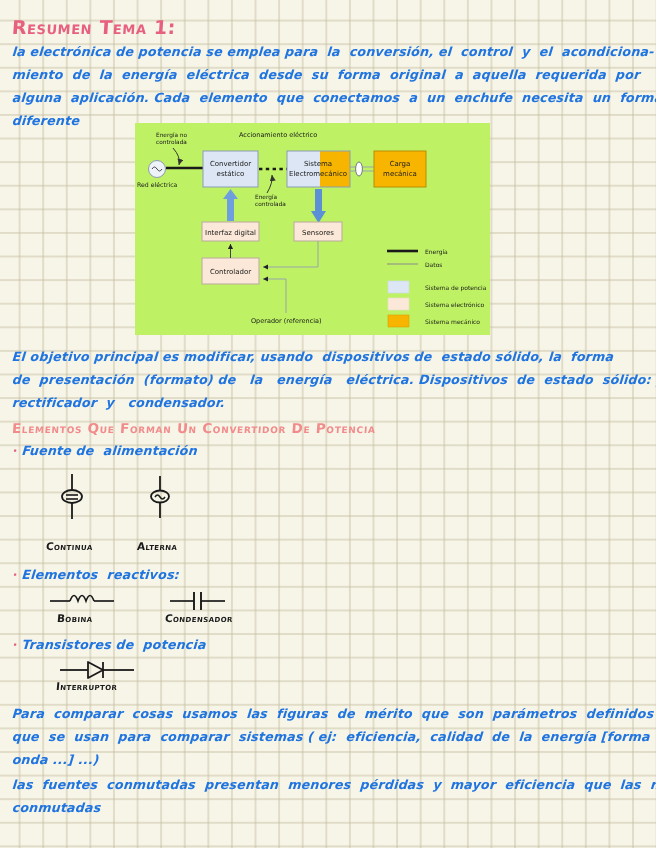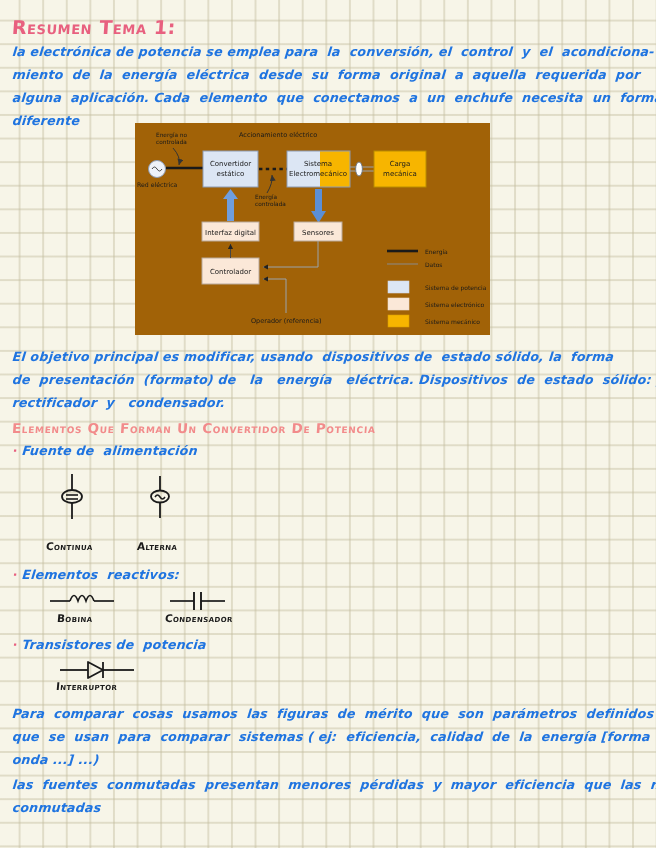--- a/index.html
+++ b/index.html
@@ -63,21 +63,21 @@
     font-weight:700;font-size:10px;
     color:#1a1a1a;letter-spacing:.4px;
     font-variant:small-caps;
     transform:skewX(-5deg);
     white-space:pre;
   }
 
   
   #diagram{
     position:absolute;left:135px;top:123px;width:355px;height:212px;
-    background:#a16207;
+    background:#bef264;
   }
   #diagram svg{display:block;}
 </style>
 </head>
 <body>
 
 <div id="paper"></div>
 
 <div id="sheet">
 

